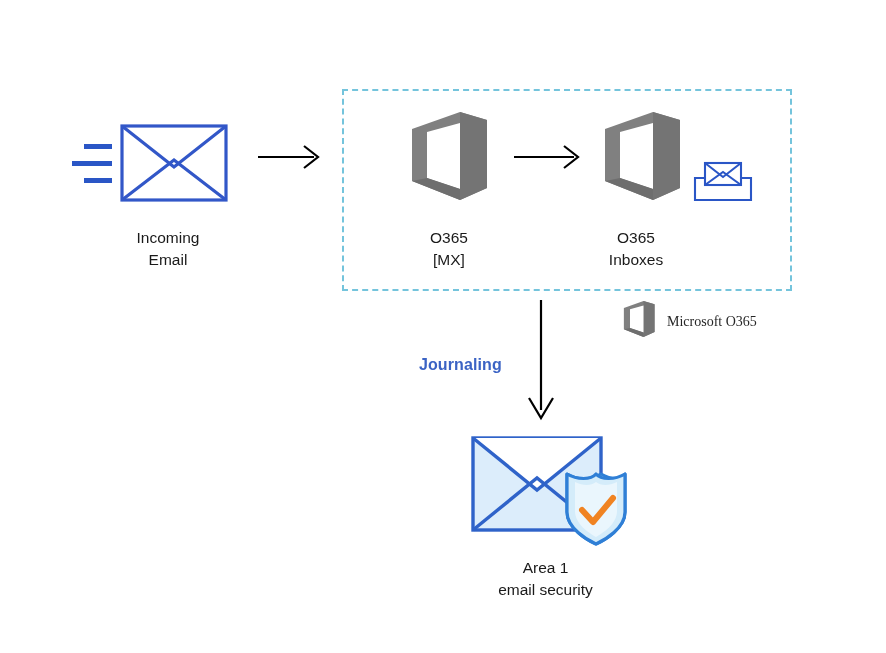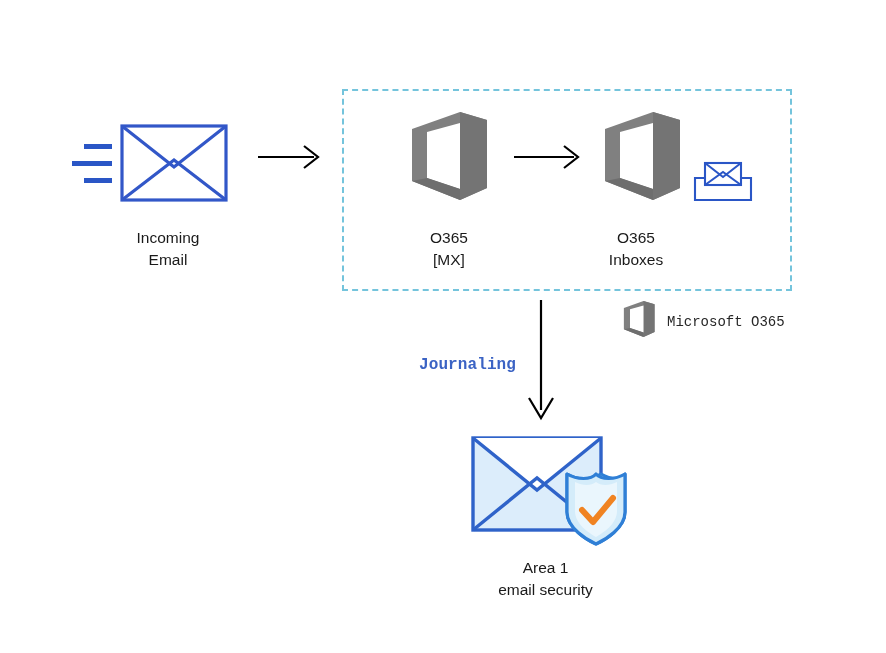--- a/index.html
+++ b/index.html
@@ -25,28 +25,28 @@
     font-size: 15.5px;
     line-height: 1.42;
     font-family: "Liberation Sans", sans-serif;
     white-space: pre-line;
   }
   .journal-label {
     position: absolute;
     color: #3b63c4;
     font-size: 16px;
     font-weight: 600;
-    font-family: Liberation Mono, monospace;
+    font-family: Liberation Sans, sans-serif;
     letter-spacing: 0.1px;
   }
   .legend-label {
     position: absolute;
     color: #262626;
     font-size: 14px;
-    font-family: Liberation Mono, monospace;
+    font-family: Liberation Serif, serif;
     white-space: nowrap;
   }
   .dashed-zone {
     position: absolute;
     border: 2px dashed #74c4dc;
     box-sizing: border-box;
     background: transparent;
   }
   svg { display: block; overflow: visible; }
 </style>

